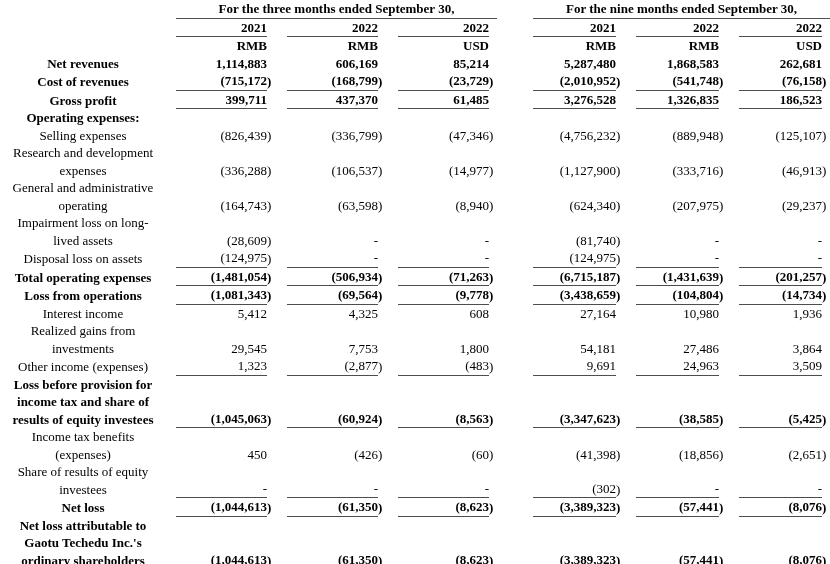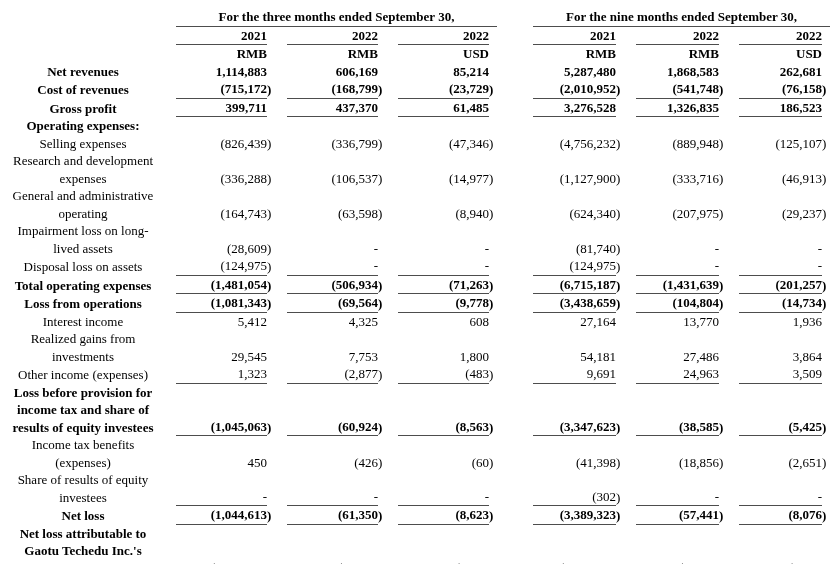--- a/index.html
+++ b/index.html
@@ -1,19 +1,19 @@
 <!DOCTYPE html>
 <html style="--rule-color: #4d4d4d; --text-color: #000000; --background: #ffffff;"><head>
 <meta charset="utf-8">
 <style>
   html, body { margin: 0; padding: 0; background: #fff; }
   .page {
     width: 830px; height: 564px; overflow: hidden; box-sizing: border-box;
     background: var(--background, #fff);
-    padding: 8px 0 0 2px;
+    padding: 0 0 0 2px;
     font-family: "Liberation Serif", "DejaVu Serif", serif;
     color: var(--text-color, #000);
   }
   table.fin {
     border-collapse: collapse; table-layout: fixed; width: 826px;
     font-size: 13px; line-height: 17.5px;
   }
   td { vertical-align: bottom; padding: 0; }
   .b { font-weight: bold; }
   .lbl { white-space: pre-line; text-align: center; }
@@ -603,21 +603,21 @@
           </td>
           <td></td>
           <td class="num">
             <div class="cw">
               <span class="v">27,164</span>
               <span class="p"></span>
             </div>
           </td>
           <td class="num">
             <div class="cw">
-              <span class="v">13,770</span>
+              <span class="v">10,980</span>
               <span class="p"></span>
             </div>
           </td>
           <td class="num">
             <div class="cw">
               <span class="v">1,936</span>
               <span class="p"></span>
             </div>
           </td>
         </tr>

